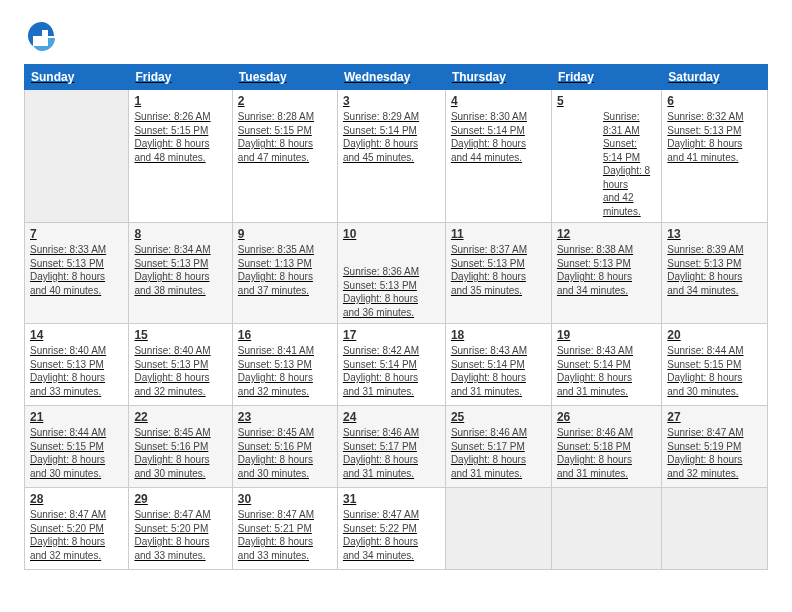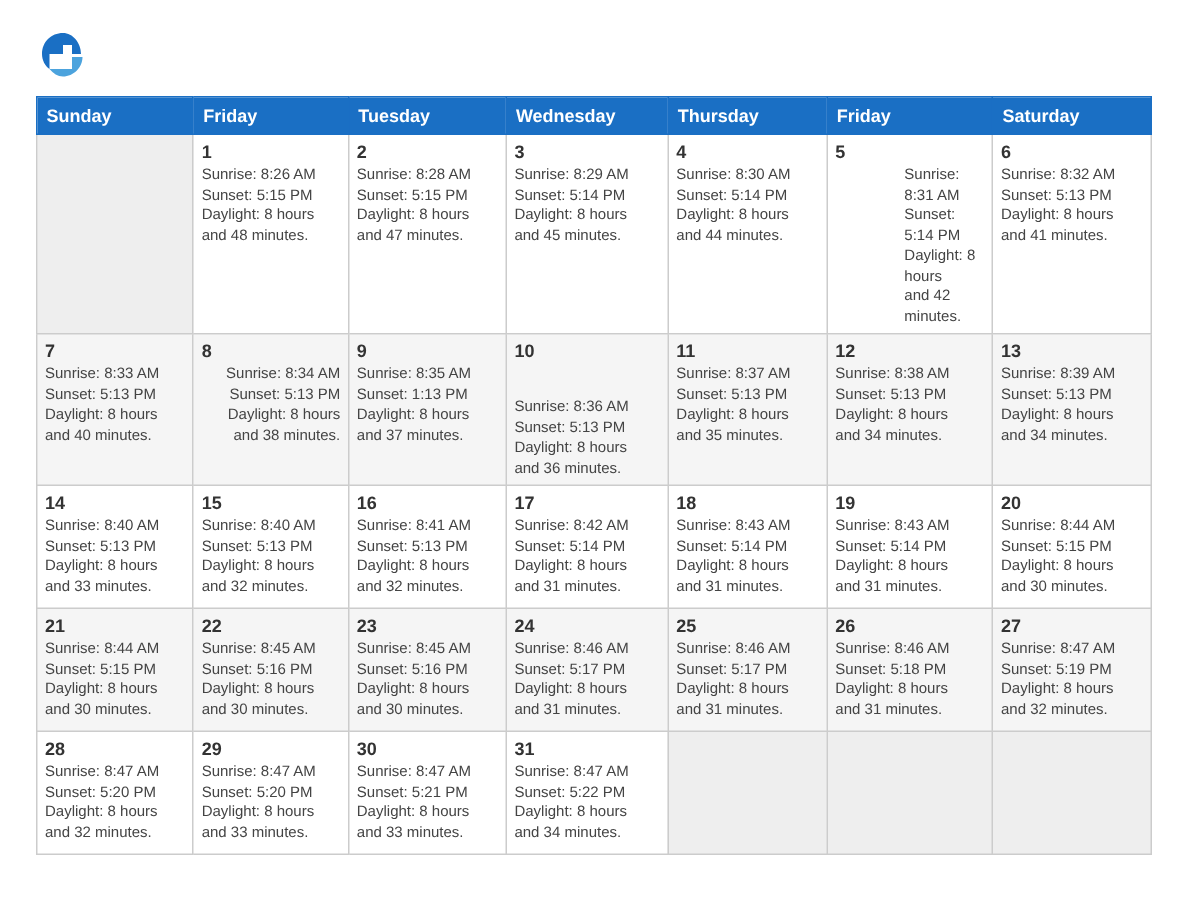--- a/index.html
+++ b/index.html
@@ -8,20 +8,21 @@
       background: #fff;
       width: 792px;
       height: 612px;
       overflow: hidden;
     }
     .page {
       width: 792px;
       height: 612px;
       background: #fff;
       padding: 18px 24px 14px 24px;
+      text-decoration: underline;
     }
     .header {
       display: flex;
       justify-content: space-between;
       align-items: flex-start;
       margin-bottom: 10px;
     }
     .logo {
       display: flex;
       align-items: center;
@@ -188,21 +189,21 @@
         <tr>
           <td>
             <span class="day-num">7</span>
             <div class="day-info" style="white-space: pre-line;">Sunrise: 8:33 AM
 Sunset: 5:13 PM
 Daylight: 8 hours
 and 40 minutes.</div>
           </td>
           <td>
             <span class="day-num">8</span>
-            <div class="day-info" style="white-space: pre-line; text-align: right;">Sunrise: 8:34 AM
+            <div class="day-info" style="white-space: pre-line;">Sunrise: 8:34 AM
 Sunset: 5:13 PM
 Daylight: 8 hours
 and 38 minutes.</div>
           </td>
           <td>
             <span class="day-num">9</span>
             <div class="day-info" style="white-space: pre-line;">Sunrise: 8:35 AM
 Sunset: 1:13 PM
 Daylight: 8 hours
 and 37 minutes.</div>

